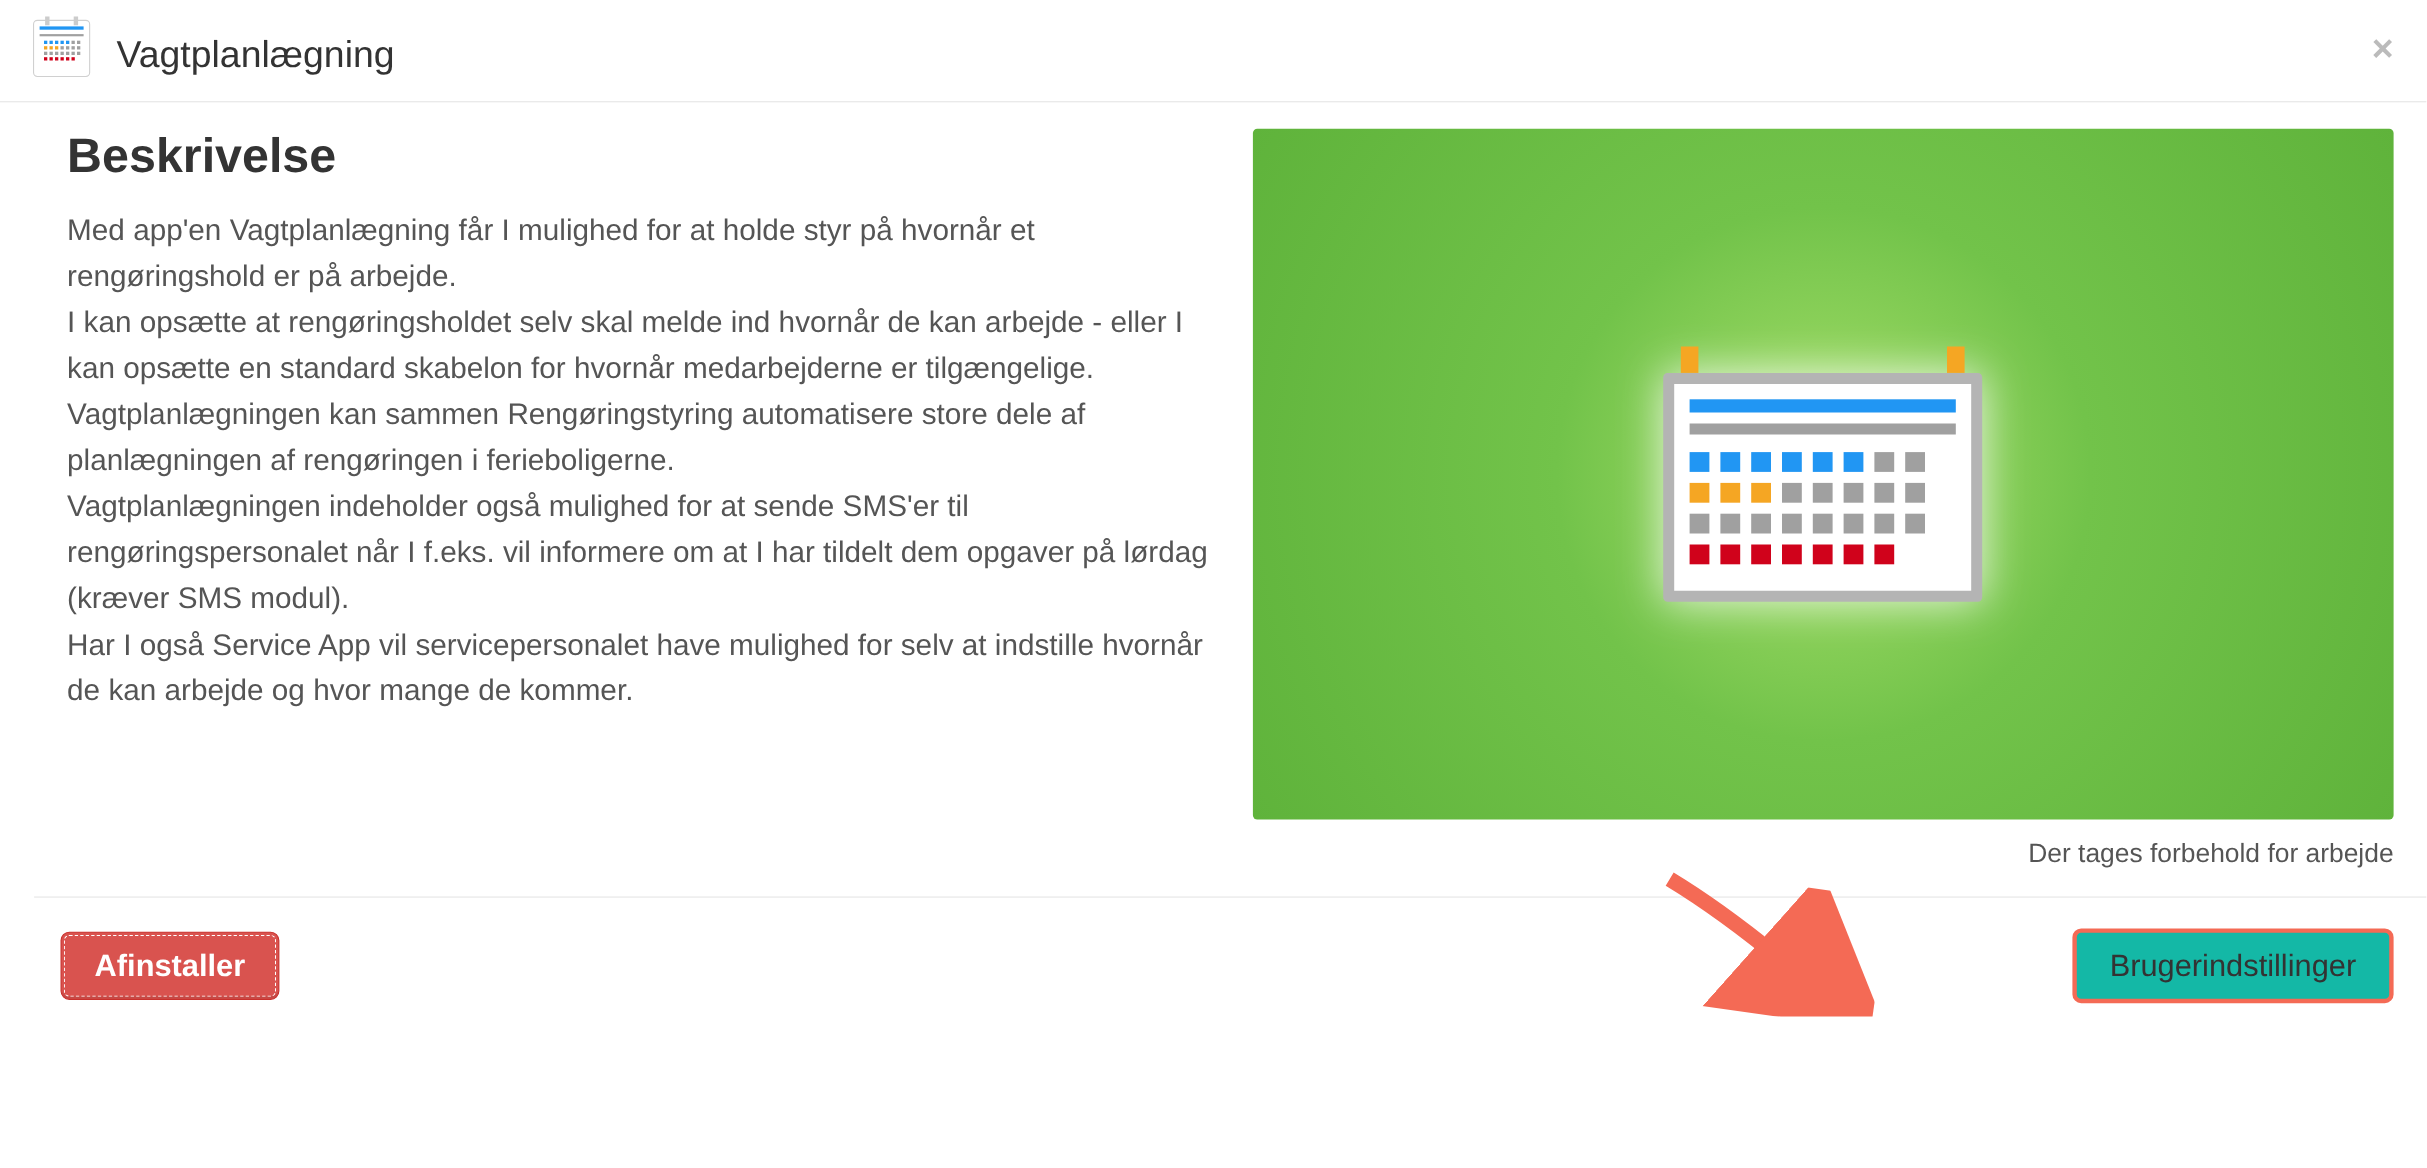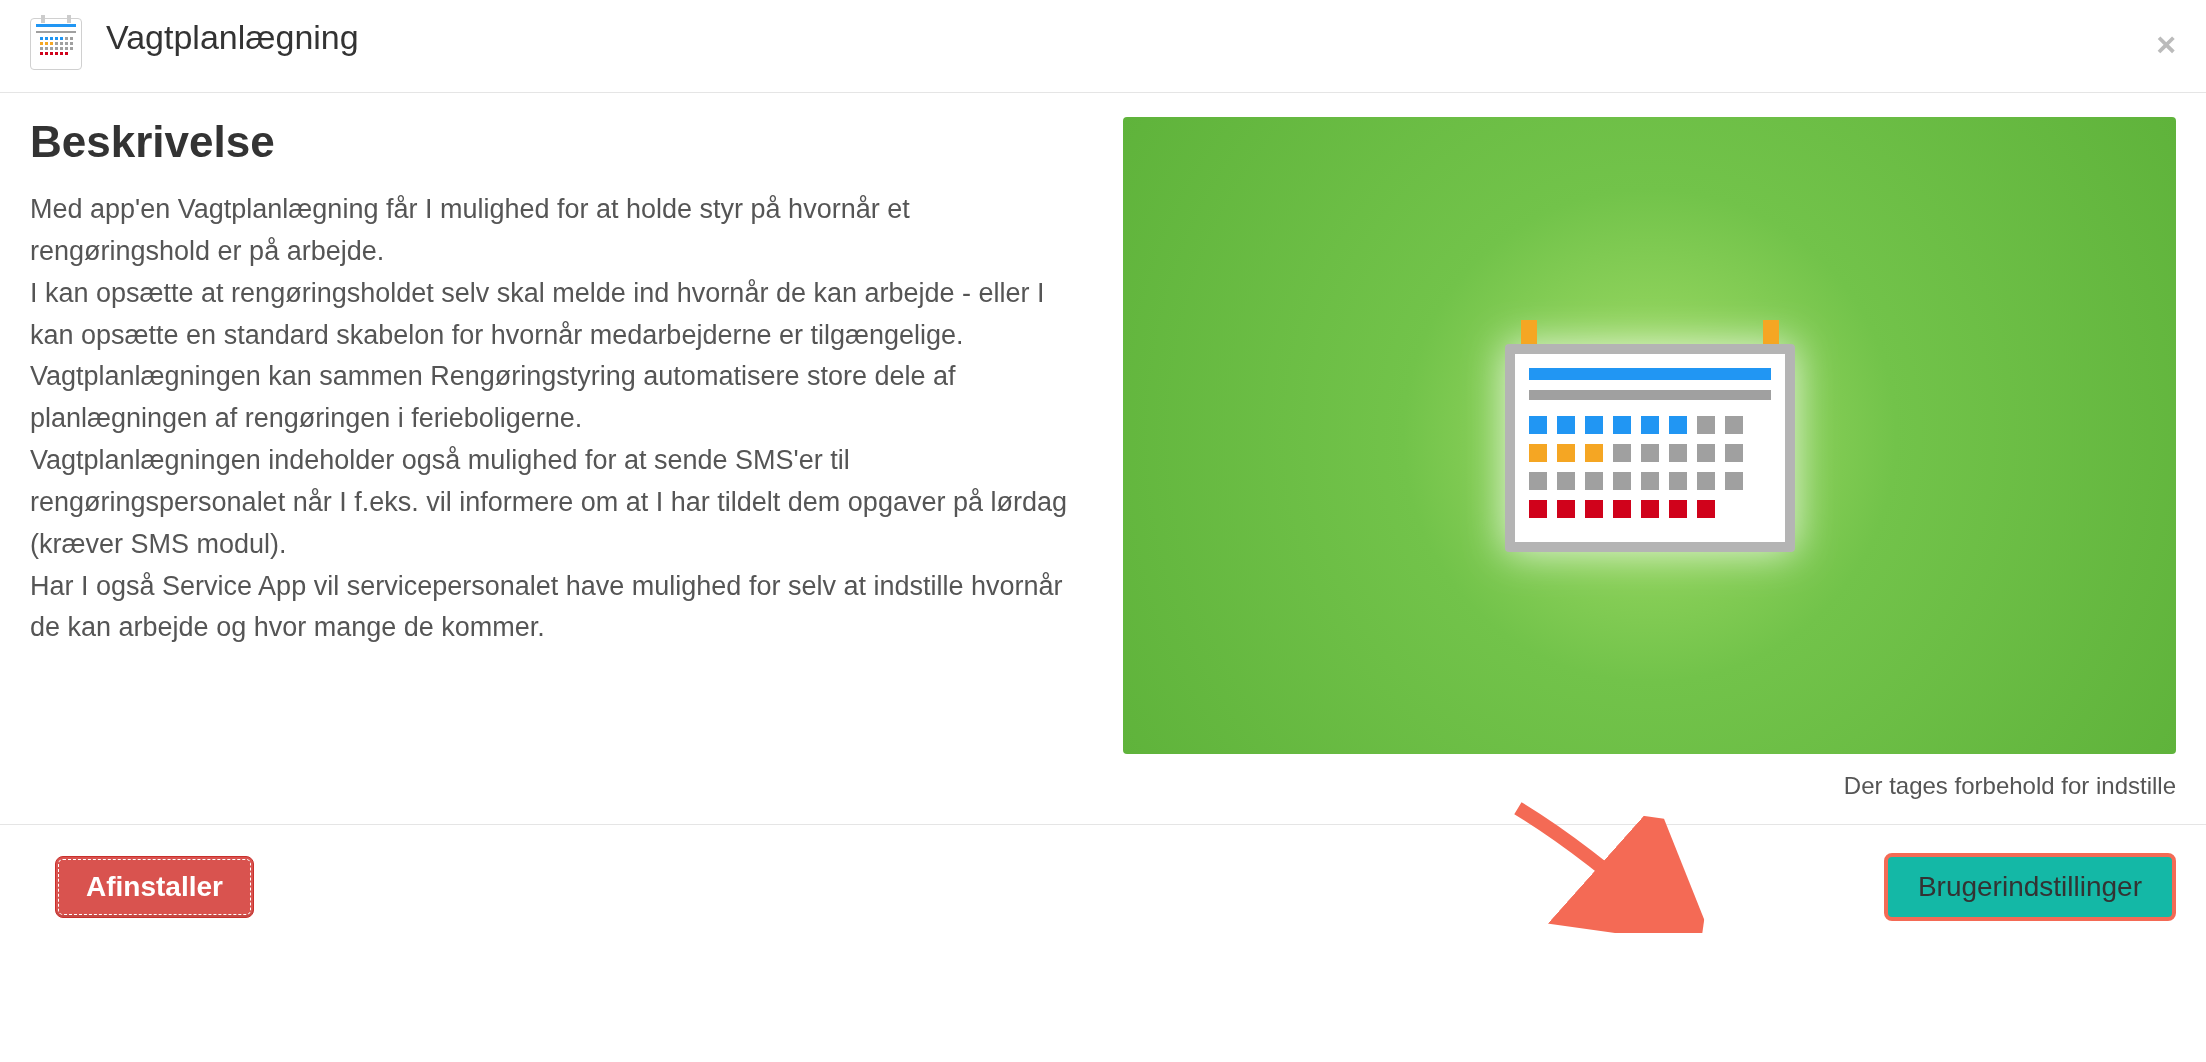--- a/index.html
+++ b/index.html
@@ -10,21 +10,21 @@
     }
     .modal { width: 100%; }
     
     .modal-header {
       display: flex;
       align-items: center;
       justify-content: space-between;
       padding: 18px 30px 22px 30px;
       border-bottom: 1px solid #e5e5e5;
     }
-    .modal-header .left { display: flex; align-items: flex-start; gap: 24px; }
+    .modal-header .left { display: flex; align-items: flex-end; gap: 24px; }
     .modal-title { font-size: 34px; font-weight: 400; color: #333; }
     .close-x { font-size: 34px; color: #bbb; cursor: pointer; line-height: 1; font-weight: 700; }
 
     
     .app-icon {
       width: 52px; height: 52px;
       border: 1px solid #d0d0d0;
       border-radius: 4px;
       display: flex; flex-direction: column;
       justify-content: flex-start;
@@ -44,20 +44,21 @@
     .app-icon .dots span { width: 3px; height: 3px; }
     .d-blue{background:#2196f3}.d-gray{background:#a0a0a0}.d-yel{background:#f5a623}.d-red{background:#d0021b}.d-wht{background:transparent}
 
     
     .modal-body {
       display: flex;
       gap: 40px;
       padding: 24px 30px;
       border-bottom: 1px solid #e5e5e5;
       align-items: flex-start;
+      margin-left: 31px;
     }
     .desc-col { flex: 1 1 50%; min-width: 0; }
     .desc-col h2 { font-size: 44px; font-weight: 700; color: #333; margin-bottom: 22px; }
     .desc-col p  { font-size: 27px; line-height: 1.55; color: #555; }
 
     .img-col { flex: 1 1 50%; min-width: 0; text-align: right; }
     .illus {
       width: 100%; aspect-ratio: 760/460;
       background: radial-gradient(circle at center, #a8e06b 0%, #72c34a 40%, #5fb33b 100%);
       border-radius: 4px;
@@ -215,21 +216,21 @@
                 <span class="d-red"></span>
                 <span class="d-red"></span>
                 <span class="d-red"></span>
                 <span class="d-red"></span>
                 <span class="d-red"></span>
                 <span class="d-wht"></span>
               </div>
           </div>
         </div>
       </div>
-      <div class="disclaimer">Der tages forbehold for indstille</div>
+      <div class="disclaimer">Der tages forbehold for arbejde</div>
     </div>
   </div>
 
   <div class="modal-footer">
     <button class="btn btn-red">Afinstaller</button>
 
     <svg class="arrow" viewBox="0 0 210 120">
       <defs>
         <marker id="arrowhead" markerWidth="12" markerHeight="12" refX="6" refY="6" orient="auto">
           <path d="M0,0 L12,6 L0,12 Z" fill="#f46a55"></path>

